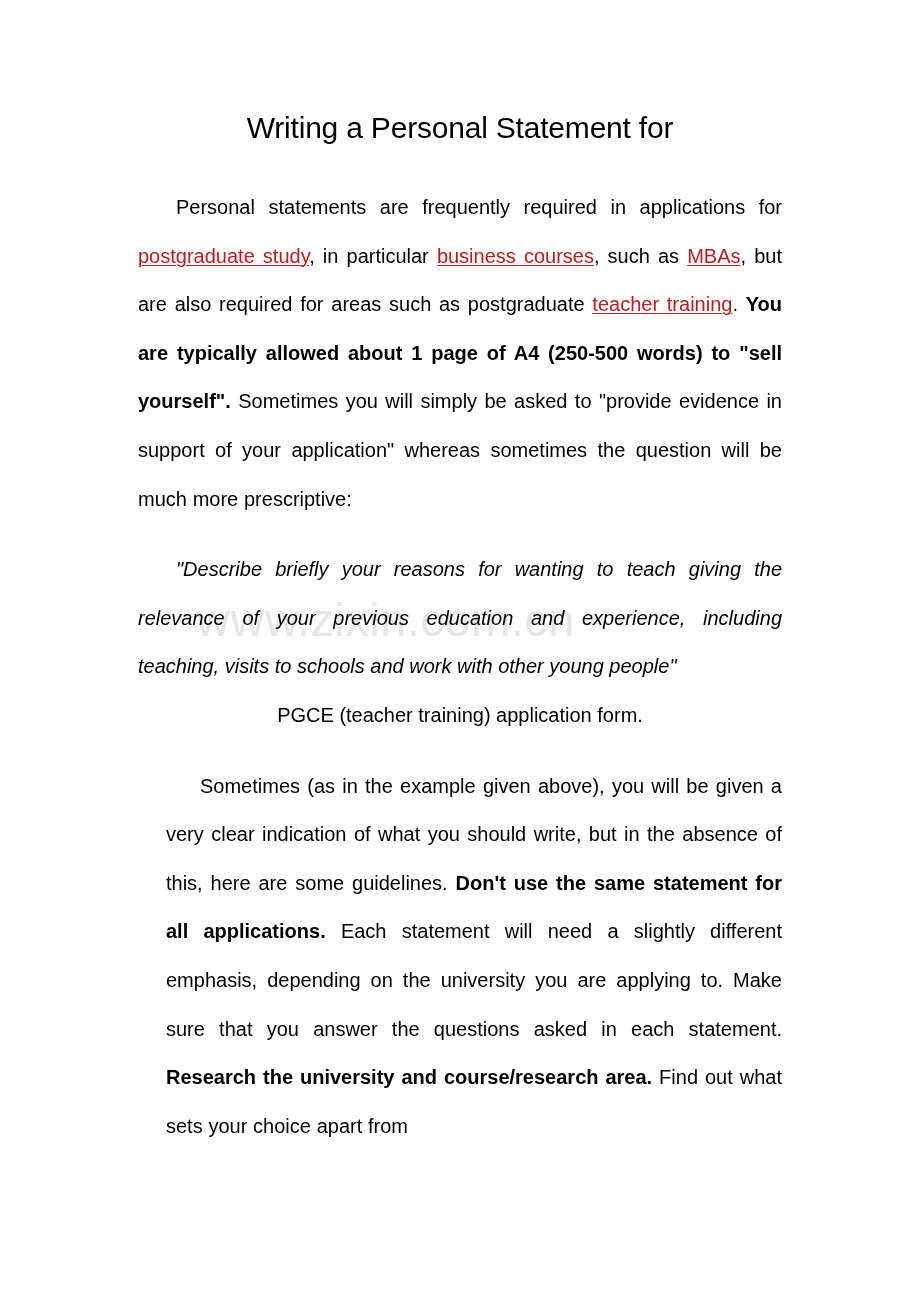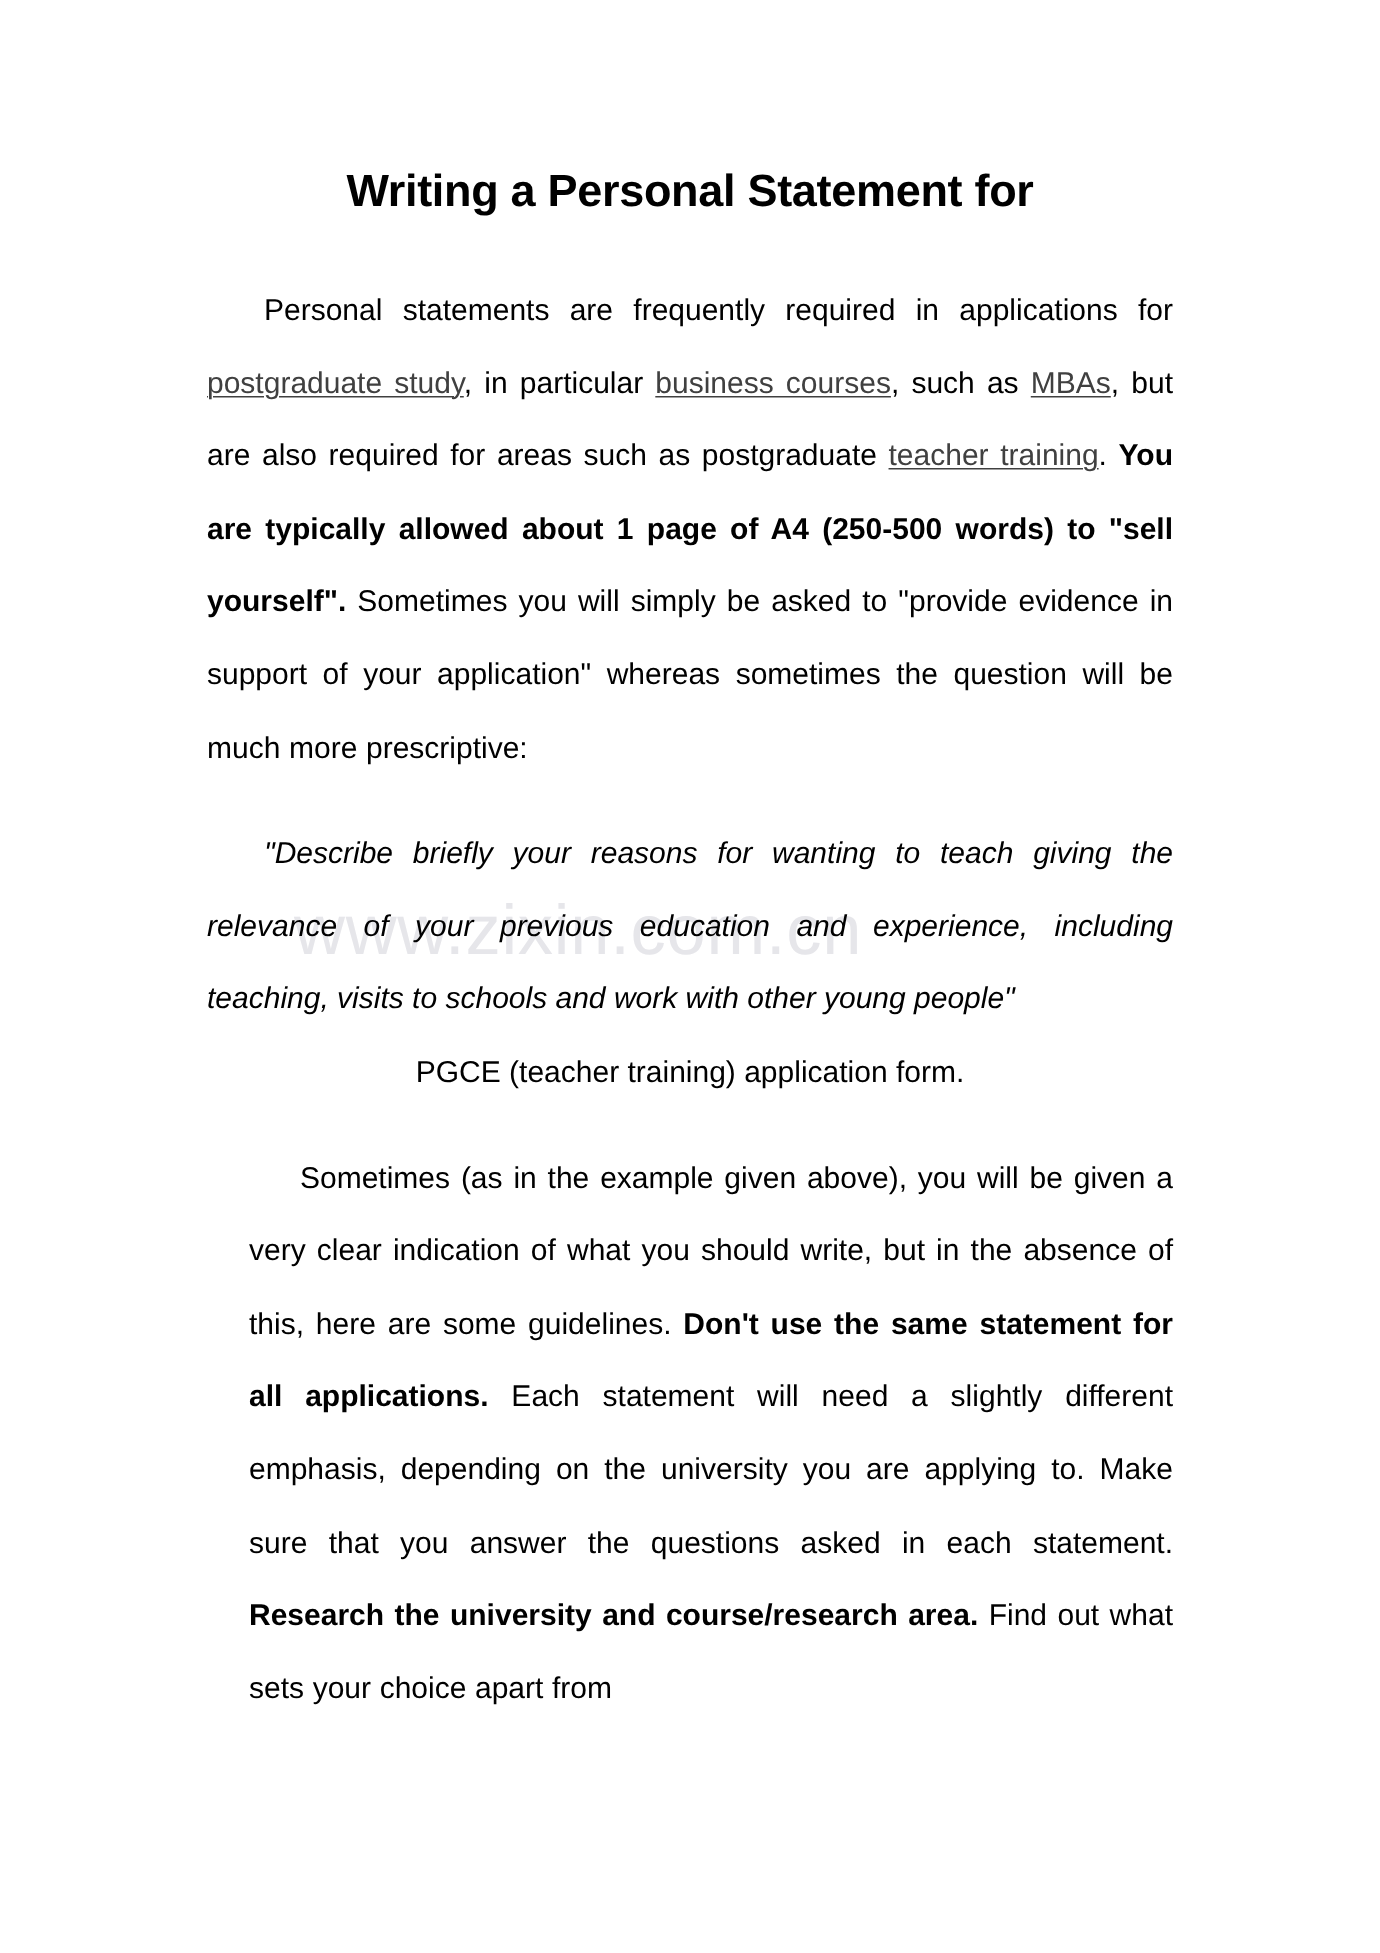--- a/index.html
+++ b/index.html
@@ -45,21 +45,21 @@
   .doc {
     position: absolute;
     left: 138px;
     top: 104px;
     width: 644px;
     z-index: 2;
   }
 
   .title {
     font-size: 30px;
-    font-weight: bold;
+    font-weight: normal;
     text-align: center;
     line-height: 48px;
     letter-spacing: -0.2px;
     margin: 0 0 0 0;
     padding: 0 12px;
   }
   .title .tline { display: block; }
 
   .para {
     font-size: 20px;
@@ -88,21 +88,21 @@
   .source {
     font-size: 20px;
     line-height: 48.6px;
     margin: 0;
     text-align: center;
   }
 
   b, .b { font-weight: bold; }
 
   a.link {
-    color: #404040;
+    color: #b91c1c;
     text-decoration: underline;
     text-underline-offset: 2px;
     text-decoration-thickness: 1px;
   }
 </style>
 </head>
 <body>
 
 <div class="page">
 

